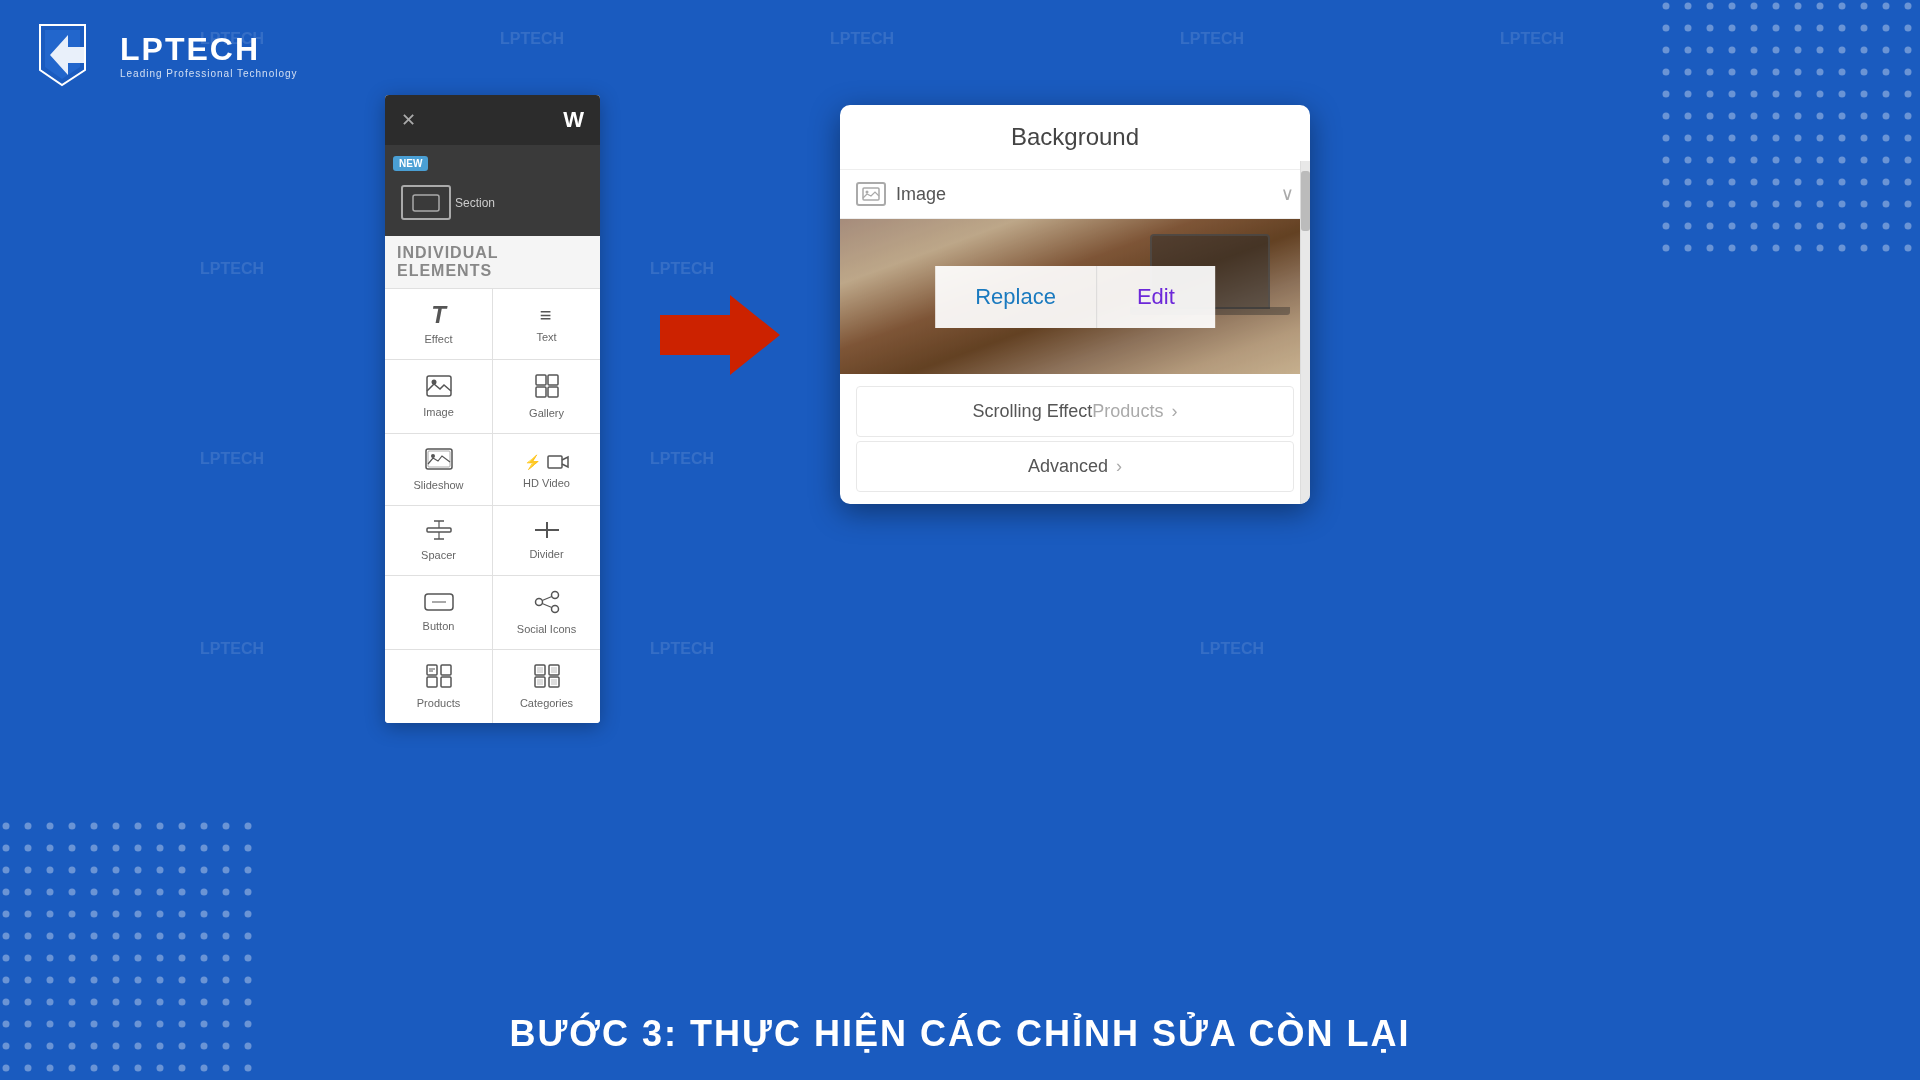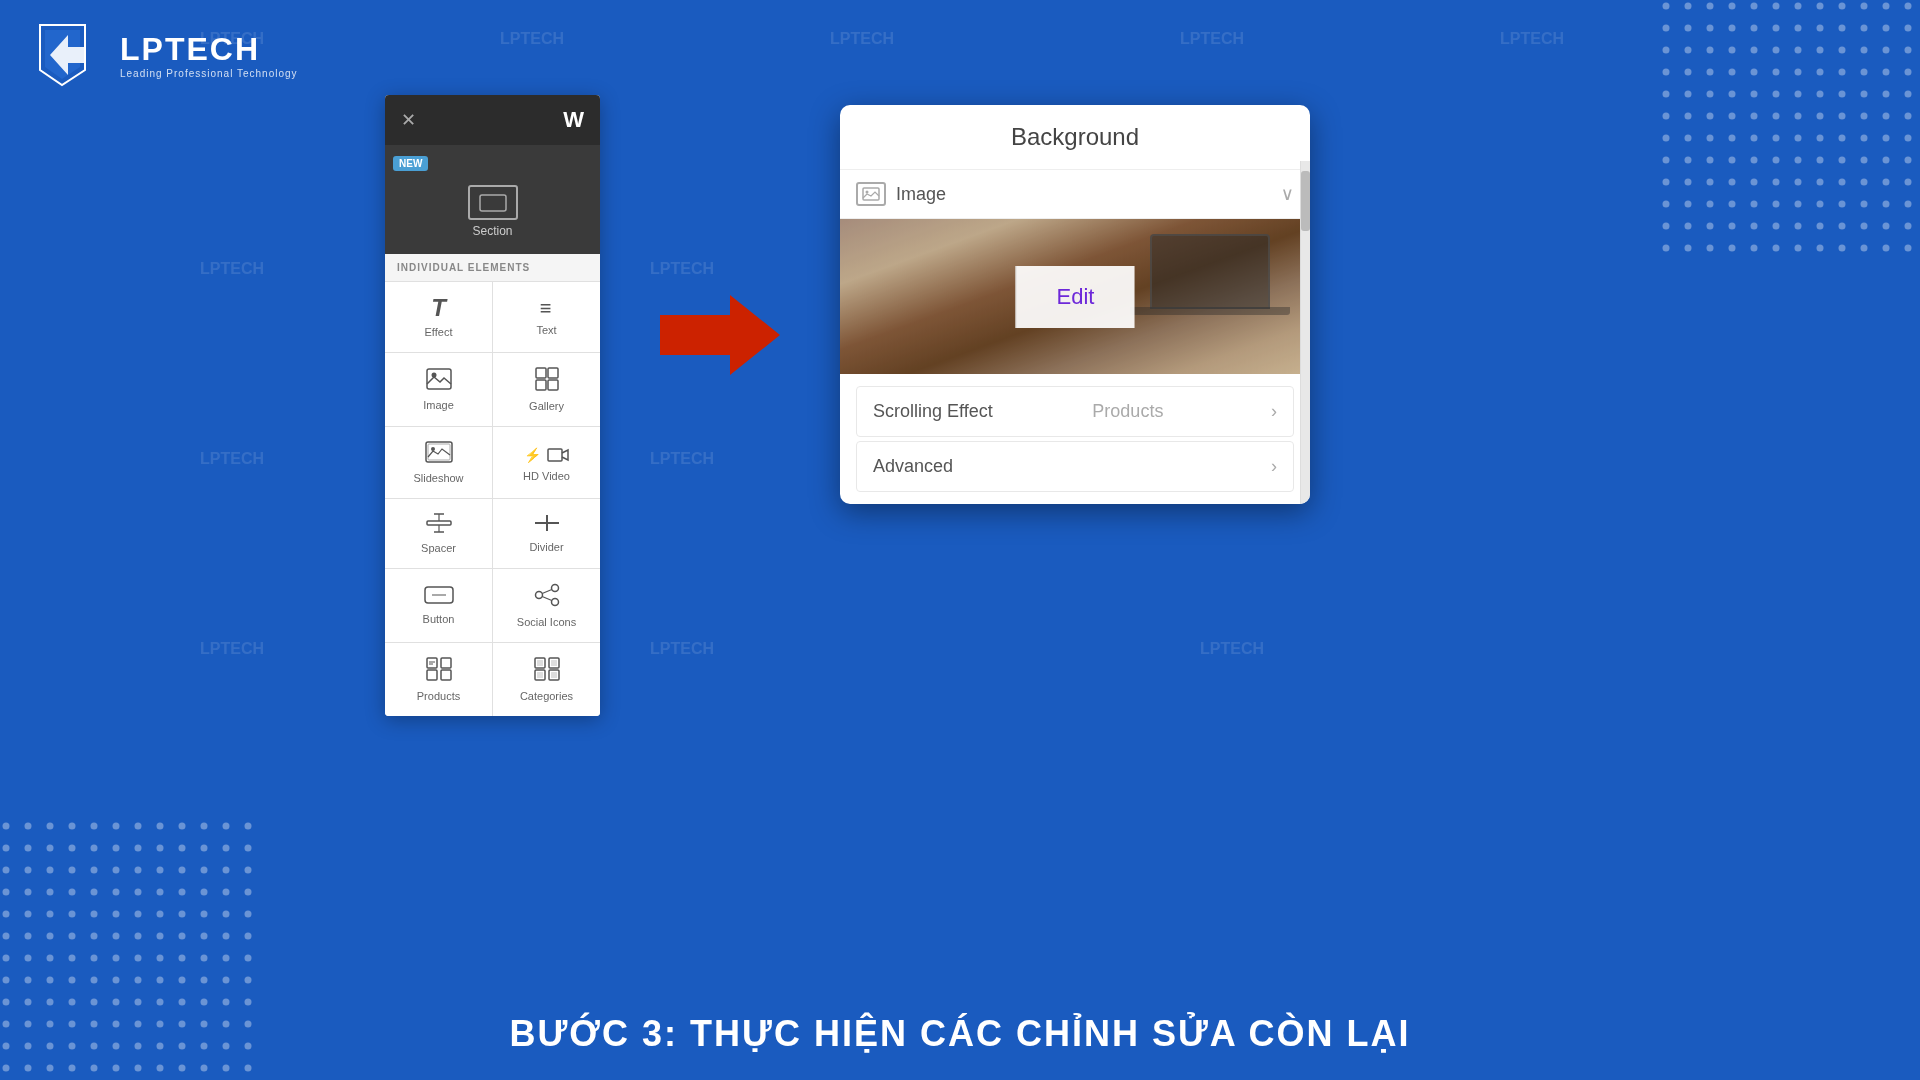--- a/index.html
+++ b/index.html
@@ -101,21 +101,21 @@
       color: white;
       font-size: 10px;
       font-weight: bold;
       padding: 2px 6px;
       border-radius: 3px;
       display: inline-block;
       margin-bottom: 6px;
     }
     .section-item {
       display: flex;
-      flex-direction: column;
+      flex-direction: row;
       align-items: center;
       gap: 4px;
       cursor: pointer;
       padding: 8px;
     }
     .section-icon {
       width: 50px;
       height: 35px;
       border: 2px solid #aaa;
       border-radius: 3px;
@@ -124,21 +124,21 @@
       justify-content: center;
     }
     .section-label {
       color: #ccc;
       font-size: 12px;
     }
 
     .individual-elements-header {
       background: #f5f5f5;
       padding: 8px 12px;
-      font-size: 10px;
+      font-size: 16px;
       font-weight: bold;
       color: #888;
       letter-spacing: 1px;
       border-bottom: 1px solid #e0e0e0;
     }
 
     .elements-grid {
       display: grid;
       grid-template-columns: 1fr 1fr;
       gap: 1px;
@@ -256,21 +256,21 @@
 
     .bg-options {
       padding: 12px 16px;
       display: flex;
       flex-direction: column;
       gap: 4px;
     }
     .bg-option-row {
       display: flex;
       align-items: center;
-      justify-content: space-between;
+      justify-content: center;
       padding: 14px 16px;
       border: 1px solid #e8e8e8;
       border-radius: 4px;
       cursor: pointer;
     }
     .bg-option-label {
       font-size: 18px;
       color: #555;
     }
     .bg-option-value {
@@ -539,20 +539,21 @@
 
     <div class="bg-image-preview">
 
       <div style="position:absolute;inset:0;background:linear-gradient(160deg, #b8a090 0%, #d4c0a0 20%, #8a6040 40%, #6a4828 55%, #9a8068 70%, #c8b090 85%, #e0cca8 100%);"></div>
       <div style="position:absolute;inset:0;background:rgba(60,30,10,0.15);"></div>
 
       <div style="position:absolute;top:15px;right:40px;width:120px;height:75px;background:rgba(40,40,40,0.5);border-radius:4px 4px 0 0;border:2px solid rgba(80,80,80,0.6);"></div>
       <div style="position:absolute;top:88px;right:20px;width:160px;height:8px;background:rgba(40,40,40,0.4);border-radius:0 0 3px 3px;"></div>
 
       <div class="preview-buttons">
+        <button class="preview-btn preview-btn-replace">Replace</button>
         <button class="preview-btn preview-btn-edit">Edit</button>
       </div>
     </div>
 
     <div style="position:absolute;right:0;top:56px;width:10px;background:#e8e8e8;bottom:0;border-left:1px solid #ddd;">
       <div style="width:100%;height:60px;background:#bbb;border-radius:3px;margin-top:10px;"></div>
     </div>
 
     <div class="bg-options">
       <div class="bg-option-row">

